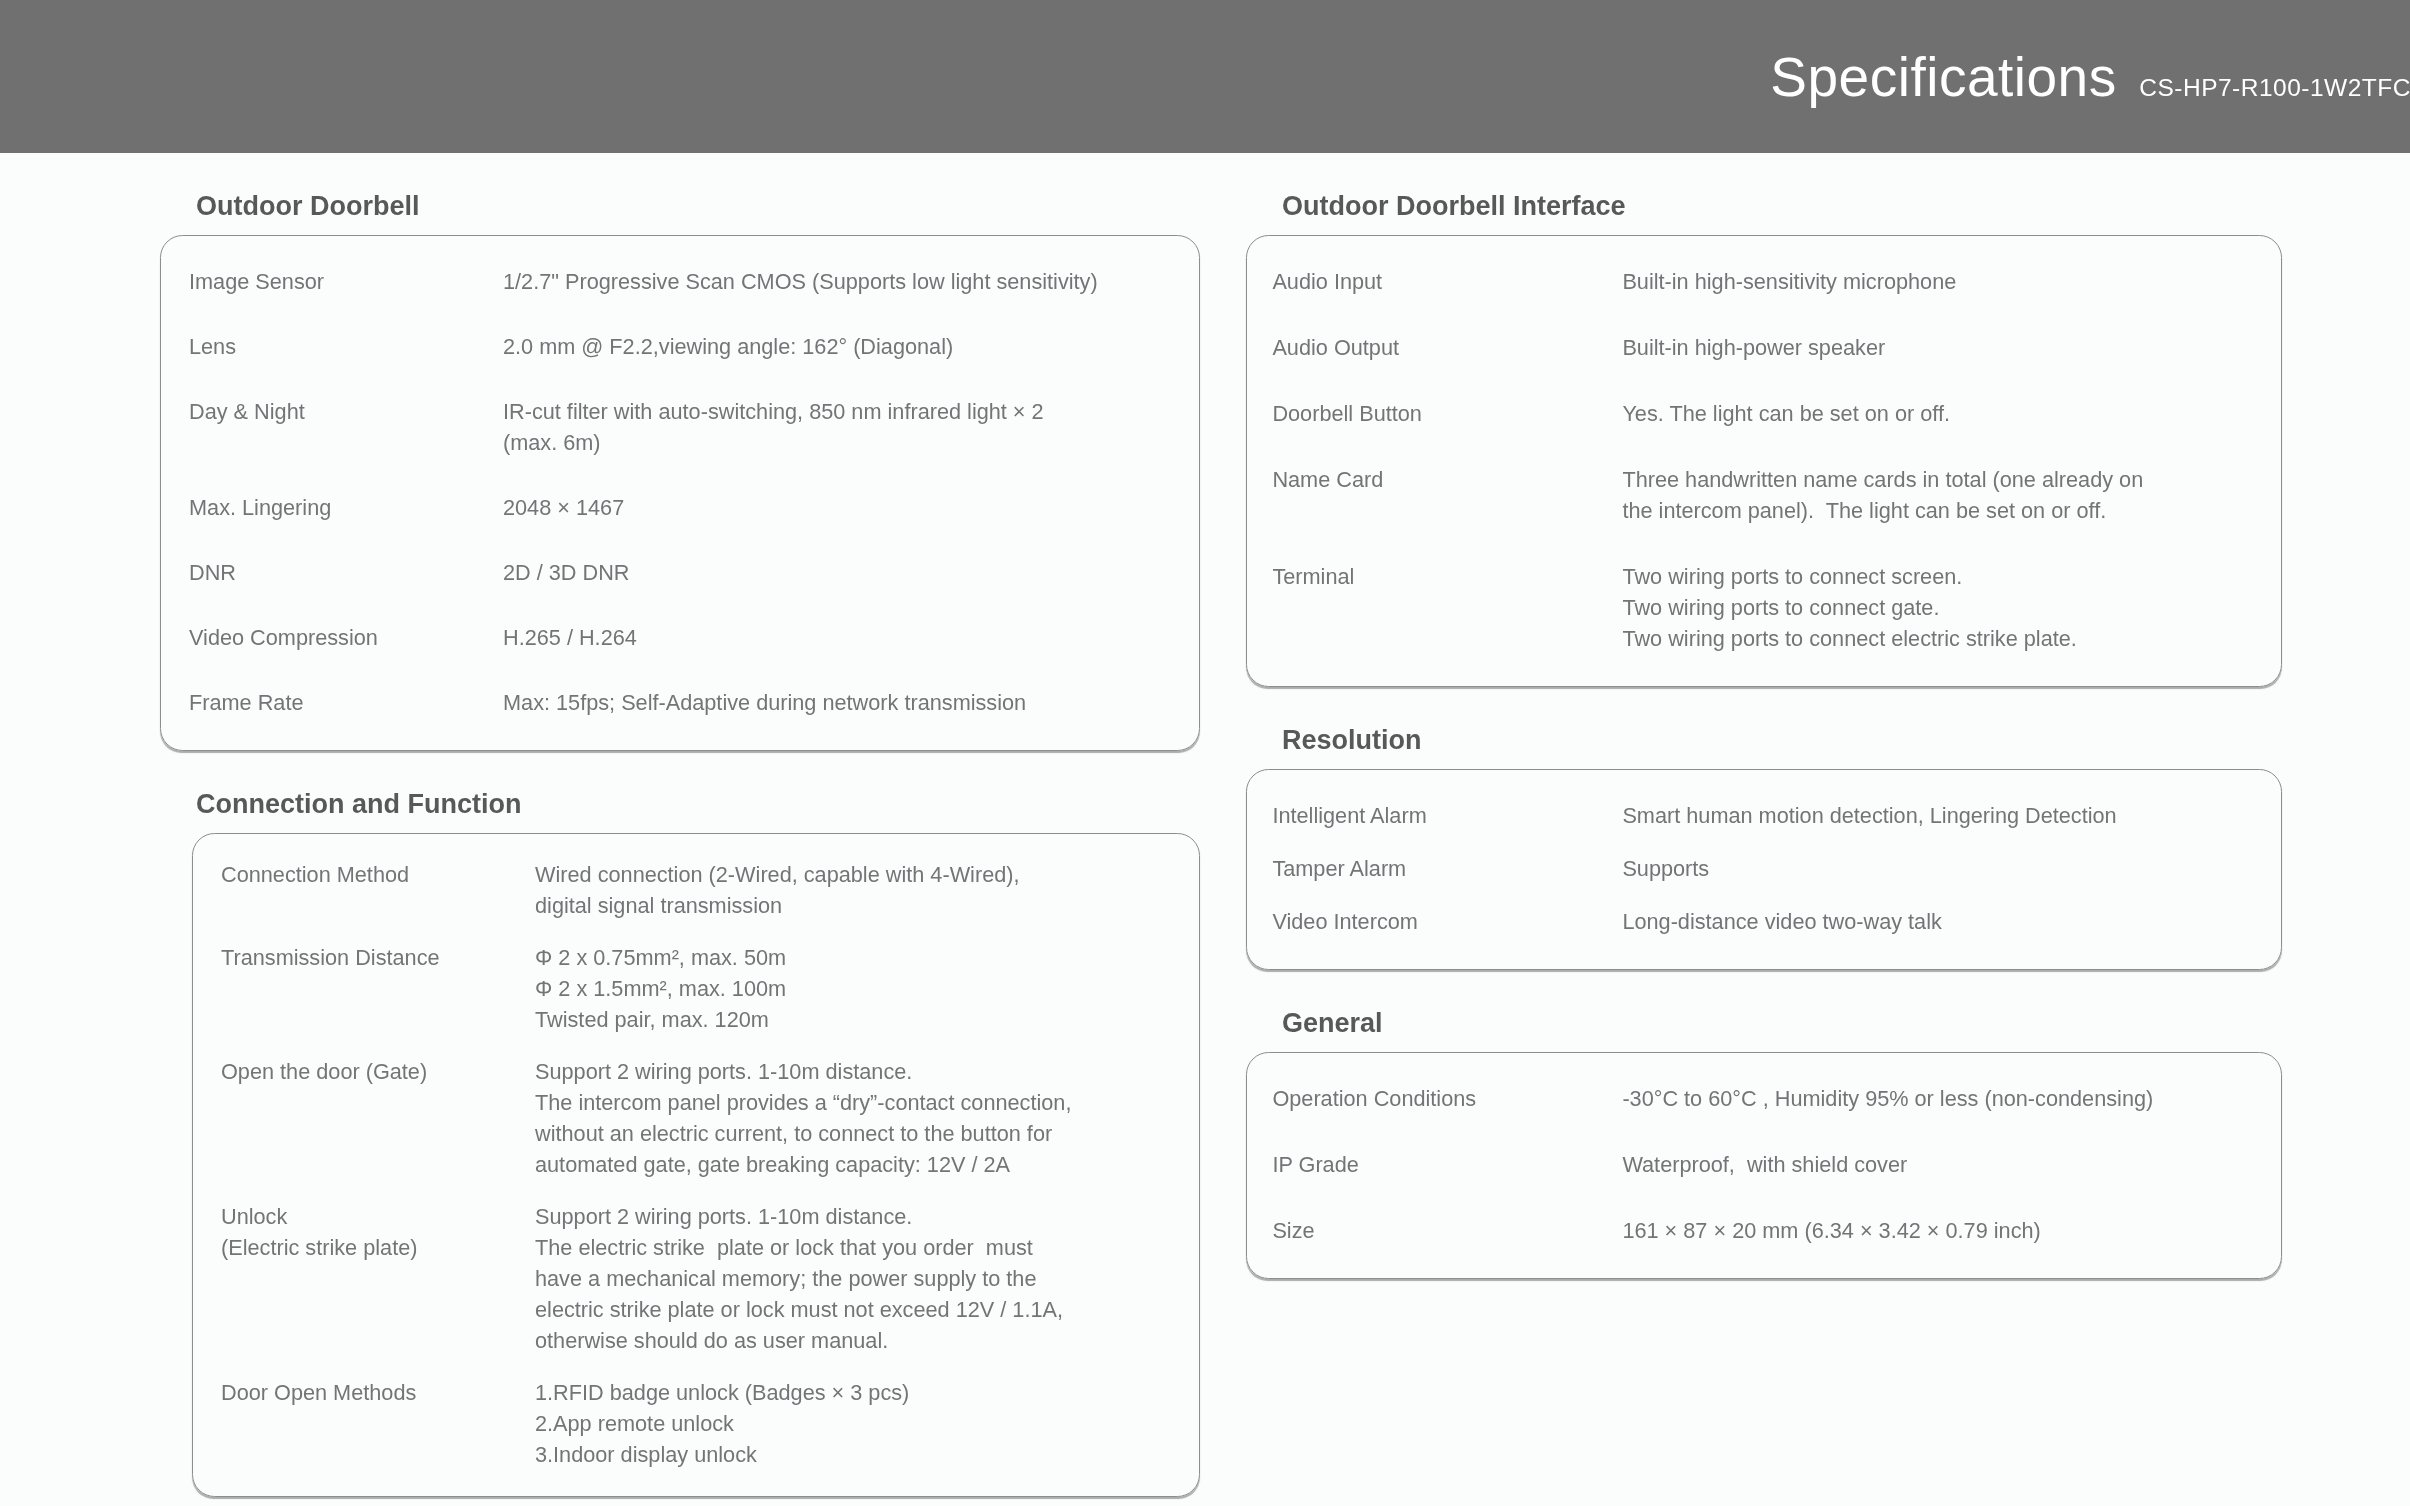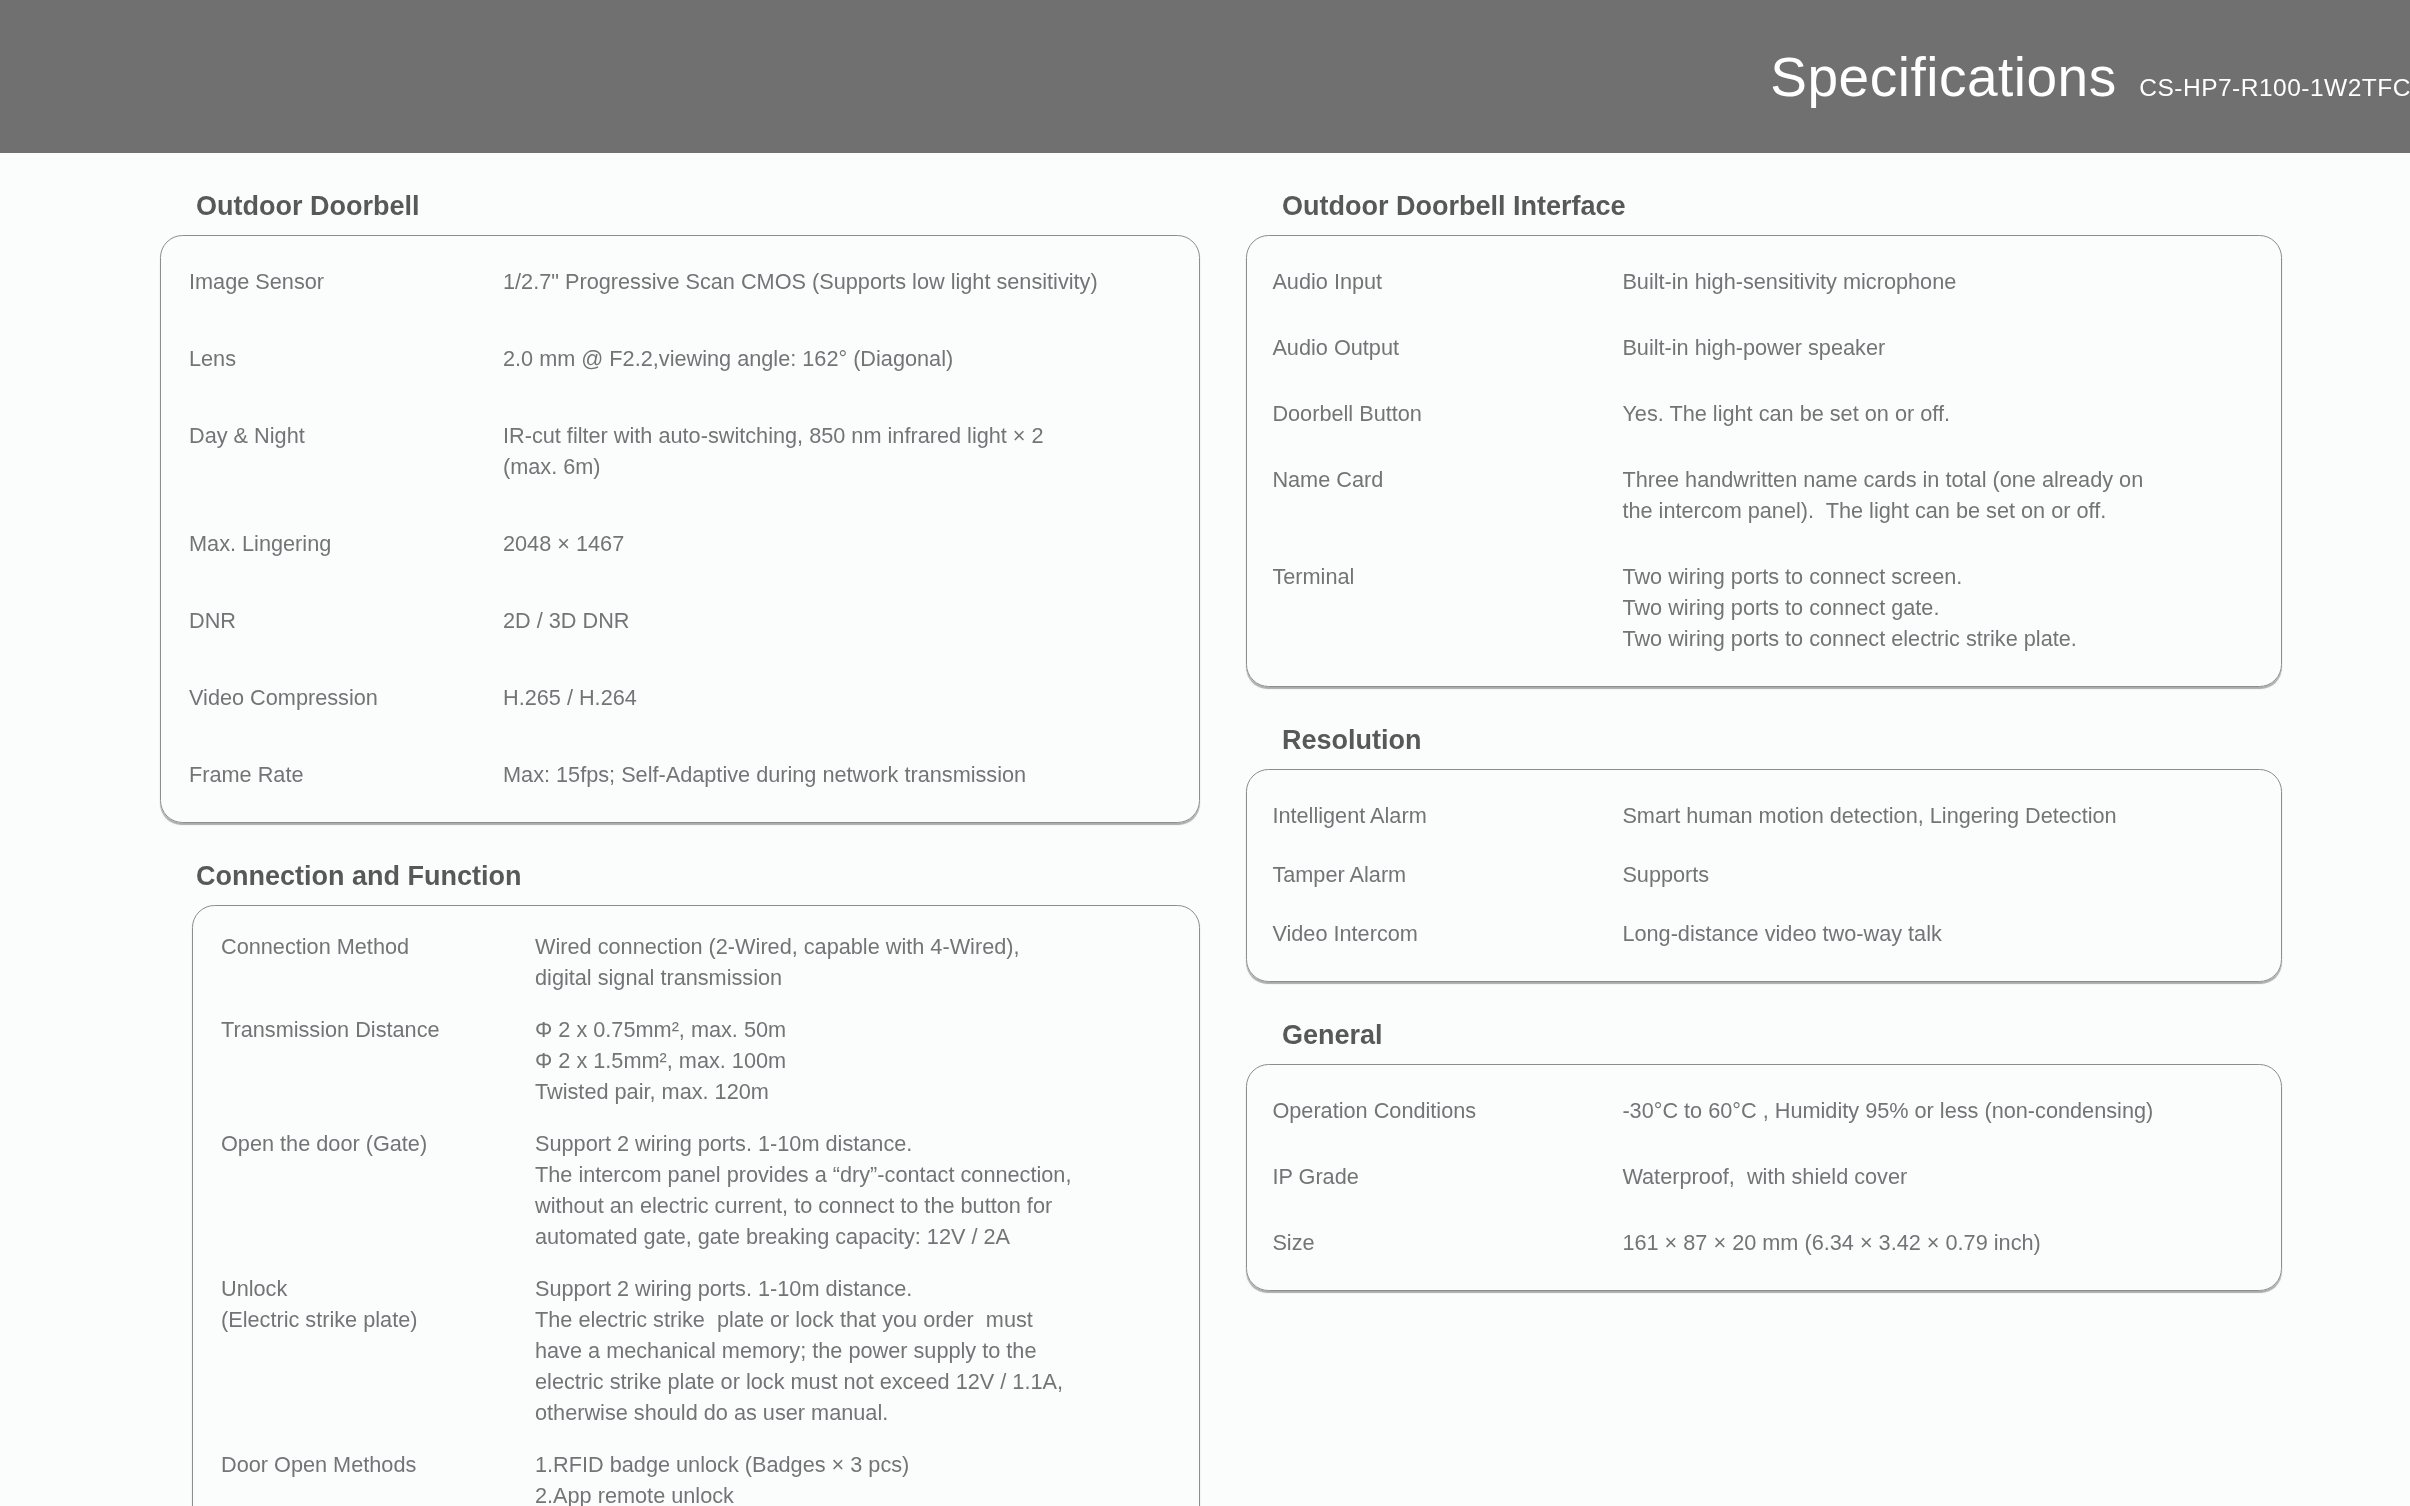--- a/index.html
+++ b/index.html
@@ -55,24 +55,24 @@
     background:transparent;
   }
   .col-right .spec-table{
     grid-template-columns:350px 1fr;
     padding-left:25.4px;padding-right:9.4px;
   }
   .lab,.val{
     font-size:21.7px;line-height:31px;
     white-space:pre-wrap;
   }
-  .rg36{row-gap:46px;}
+  .rg36{row-gap:34px;}
   .rg22{row-gap:21px;padding-top:24.5px;padding-bottom:26px;margin-left:32px;}
   .rg24{row-gap:35px;}
-  .rg28{row-gap:28px;}
+  .rg28{row-gap:22px;}
 </style>
 </head>
 <body>
 
 <header class="header">
   <h1>Specifications</h1>
   <span class="model">CS-HP7-R100-1W2TFC</span>
 </header>
 
 <main class="content">

